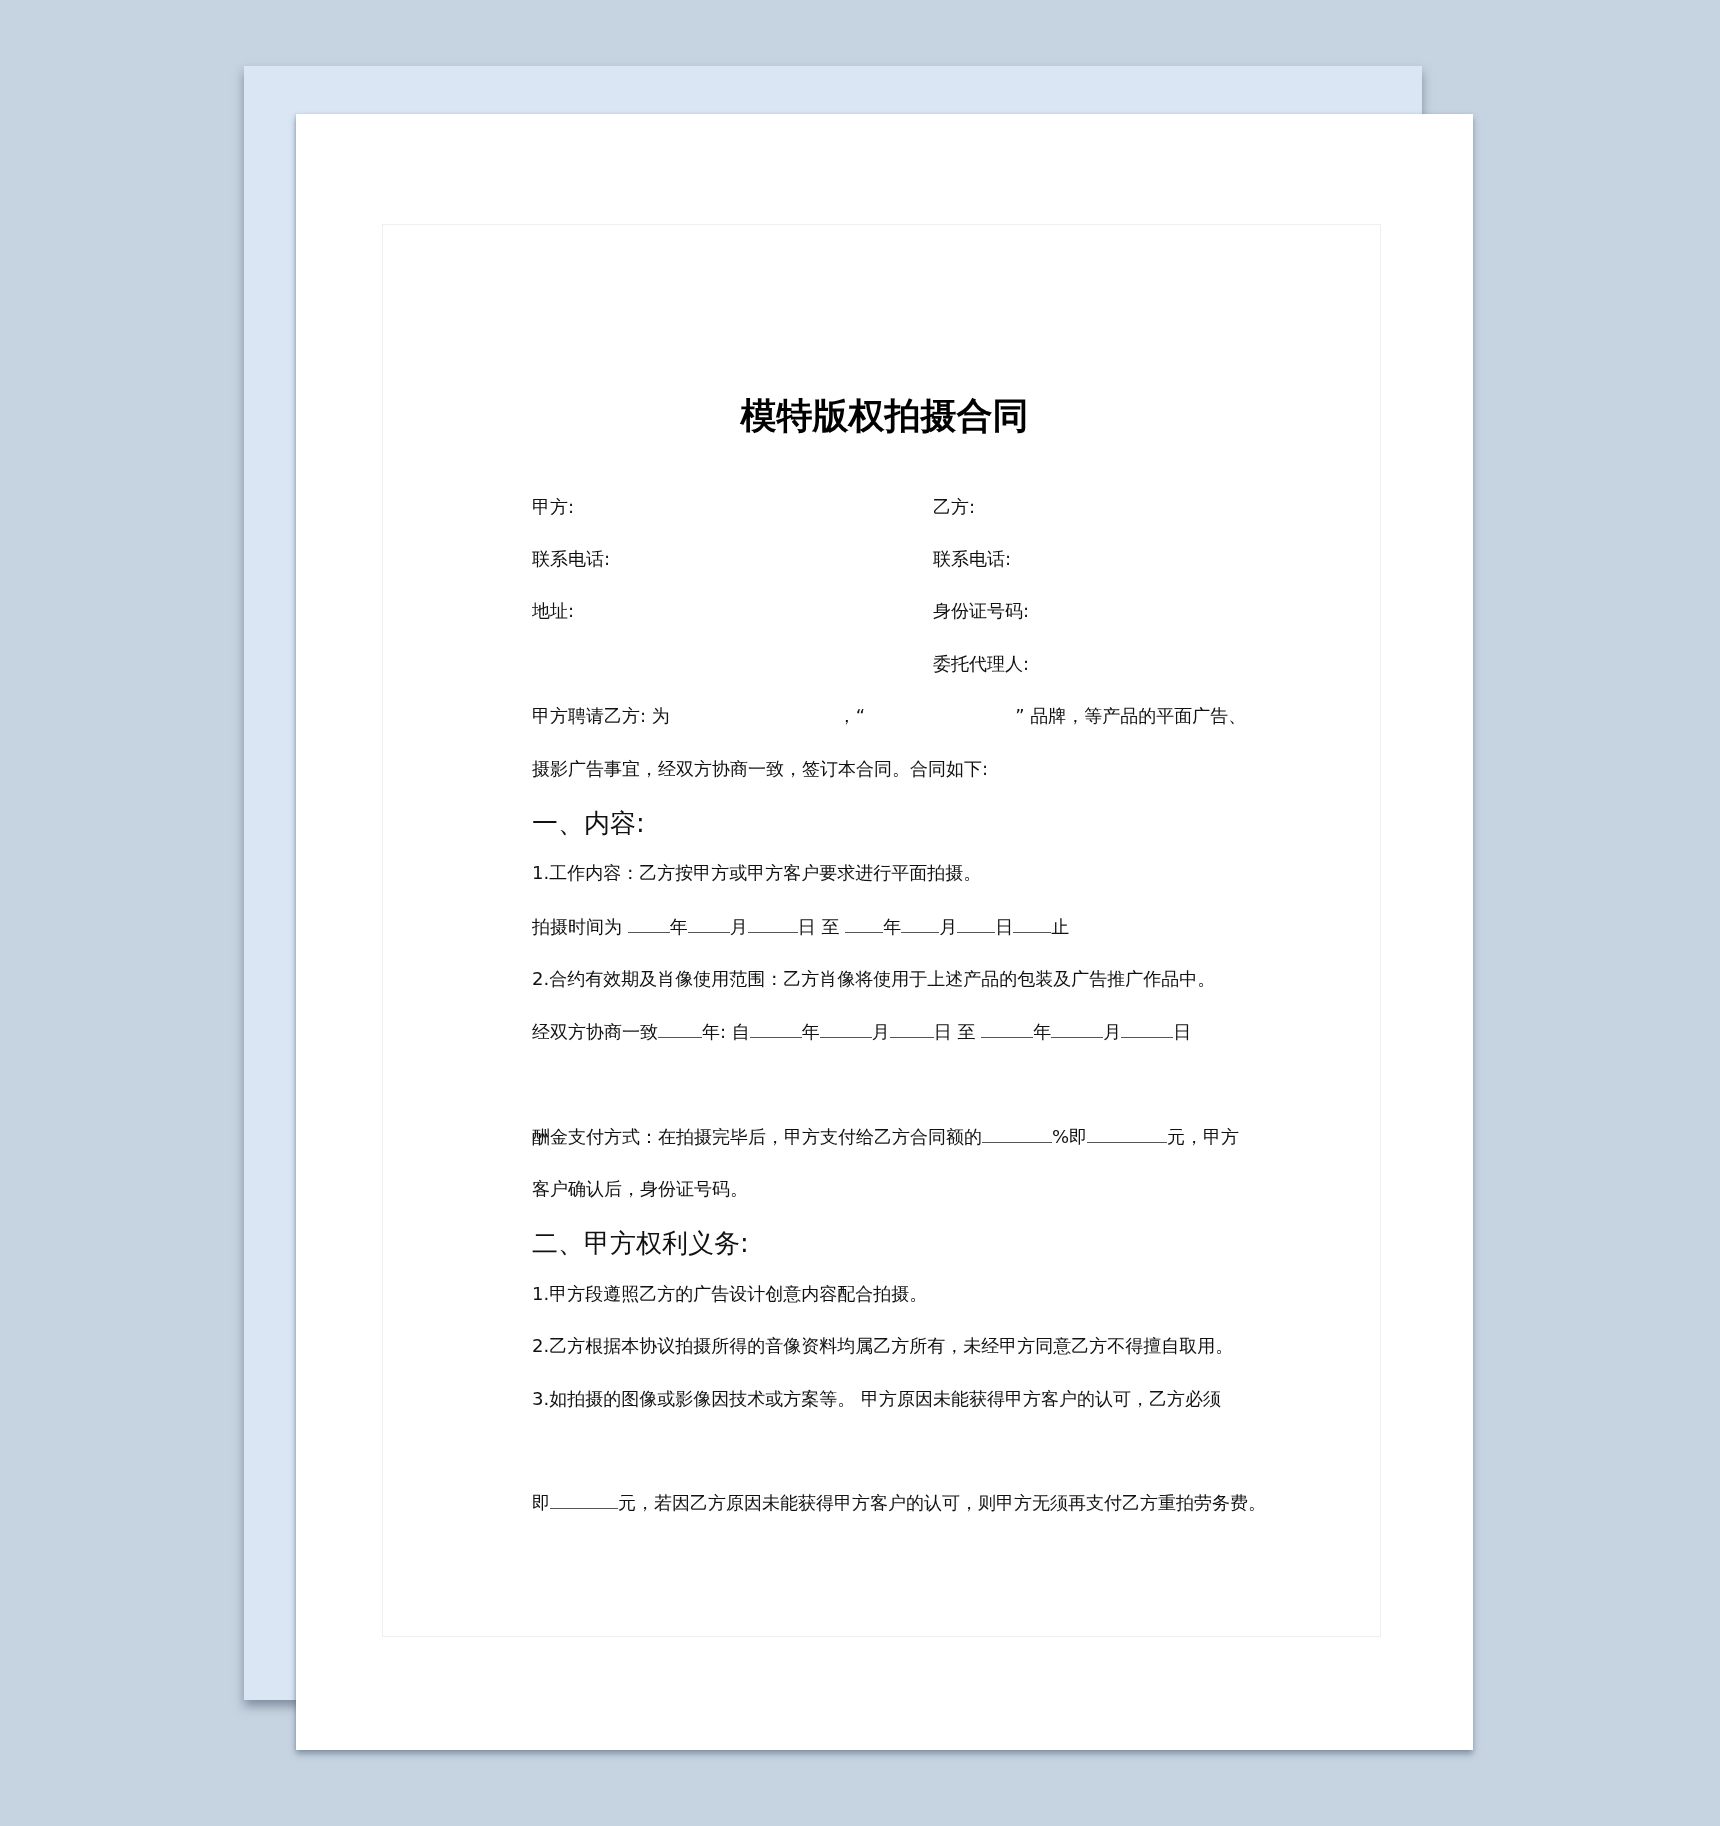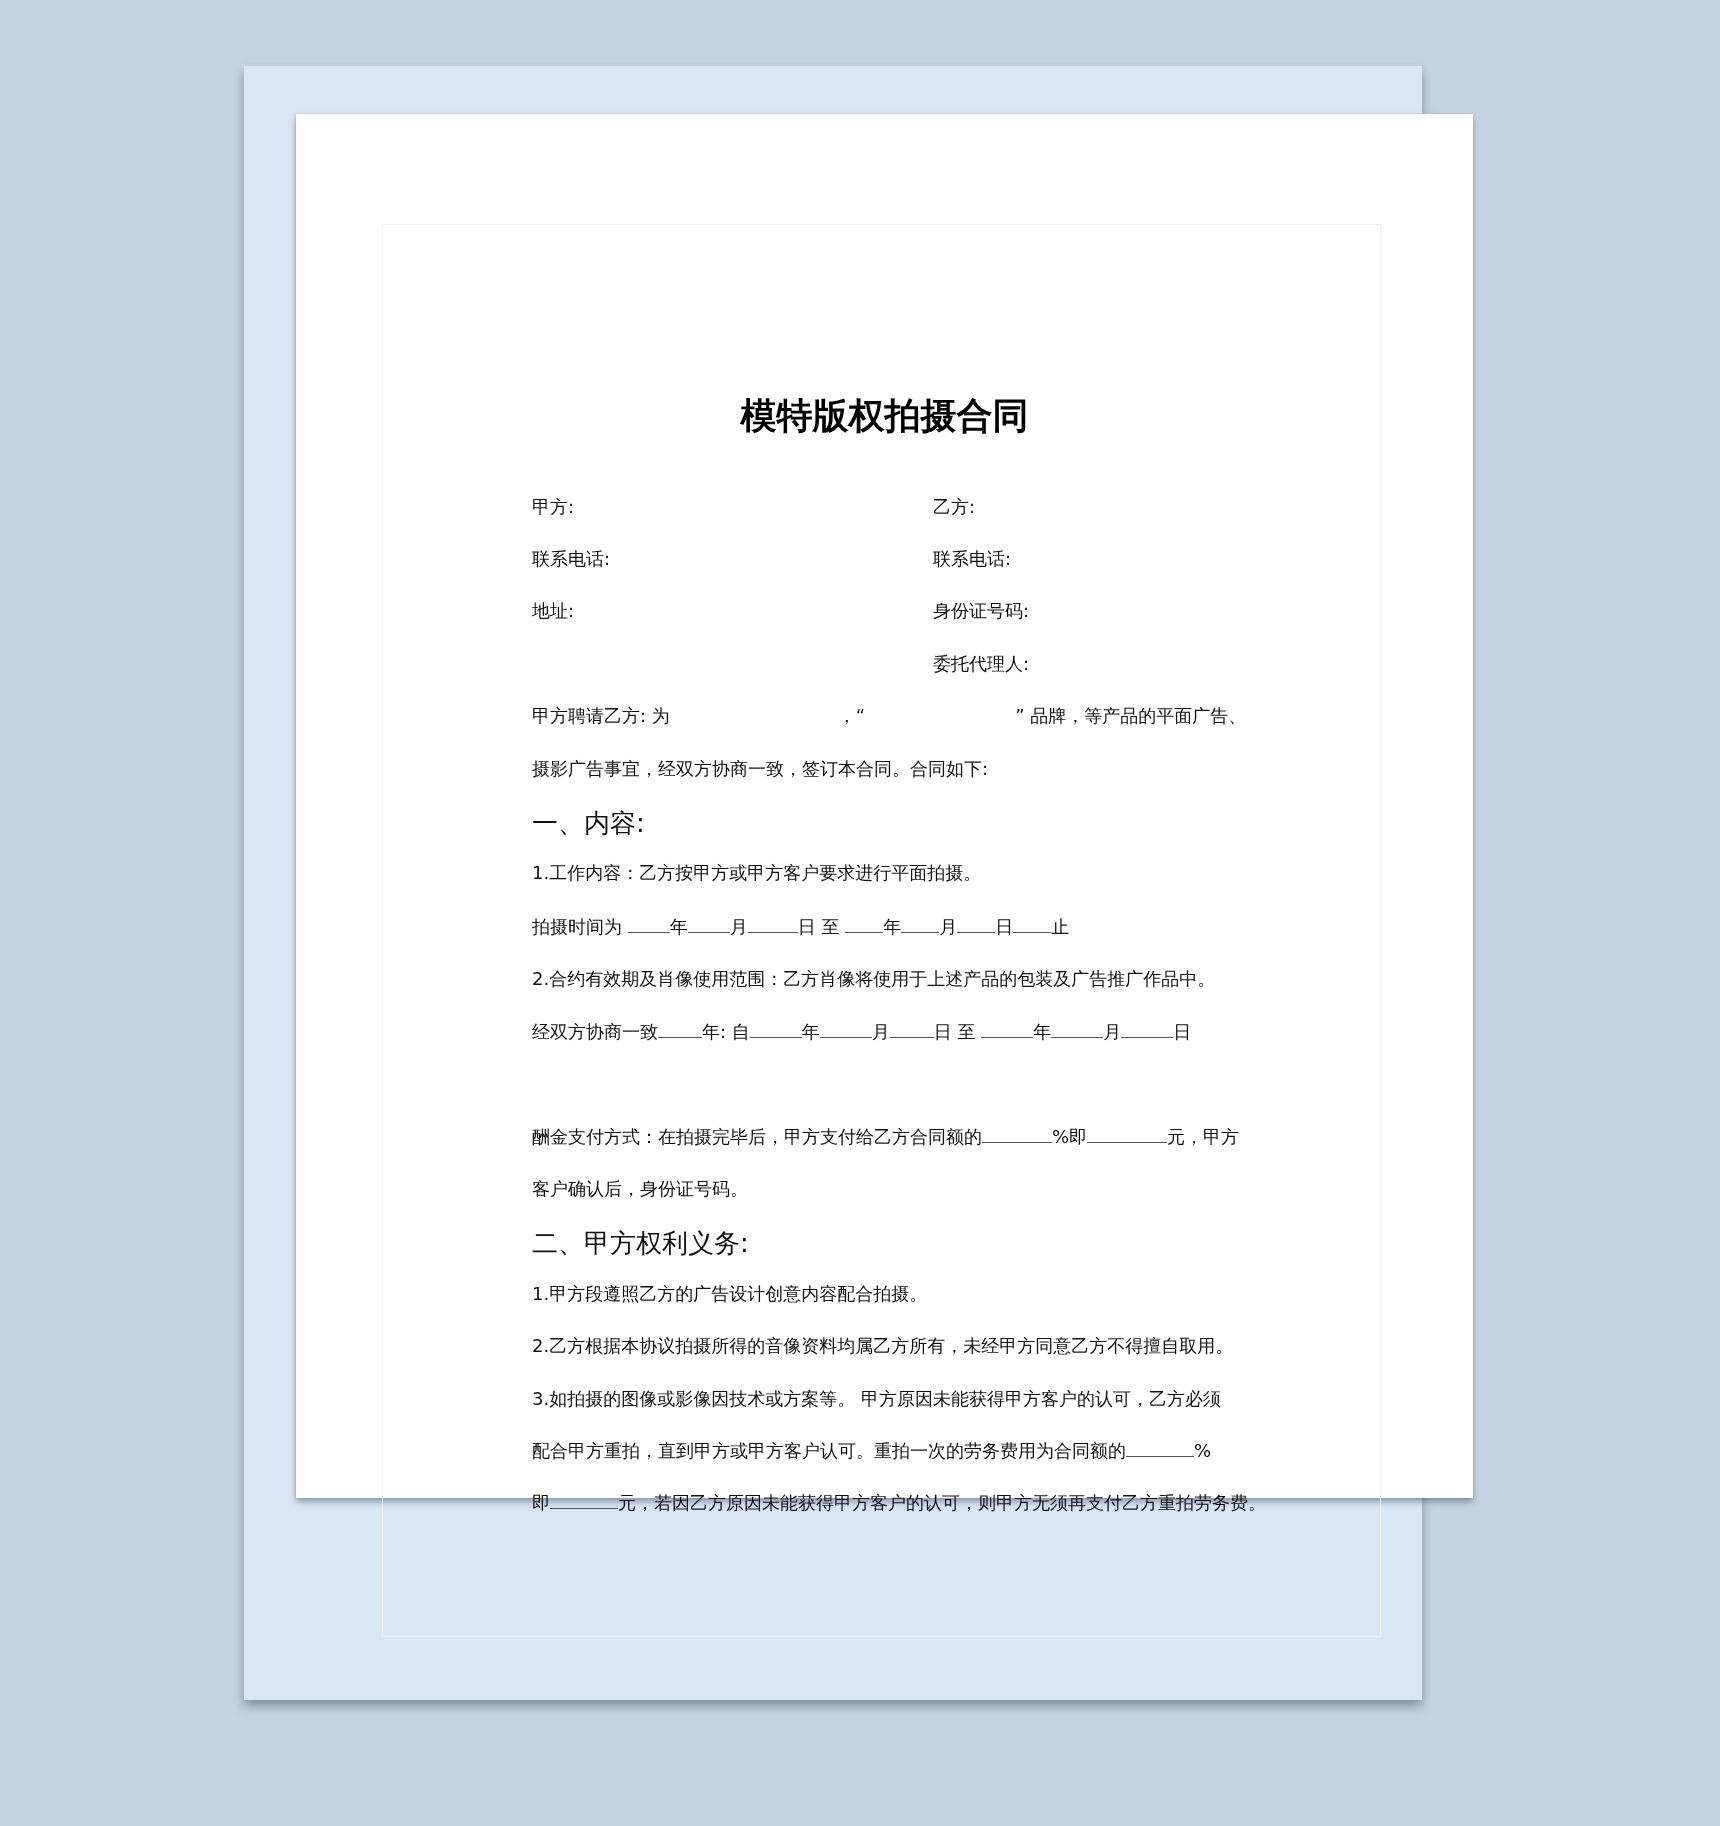--- a/index.html
+++ b/index.html
@@ -8,21 +8,21 @@
     background: #c6d3e1;
     font-family: "DejaVu Sans", "Liberation Sans", sans-serif;
     color: #111;
   }
   .paper-back {
     position: absolute; left: 244px; top: 66px; width: 1178px; height: 1634px;
     background: #dae6f4;
     box-shadow: 0 6px 10px rgba(70, 85, 105, 0.55);
   }
   .paper-front {
-    position: absolute; left: 296px; top: 114px; width: 1177px; height: 1384px;
+    position: absolute; left: 296px; top: 114px; width: 1177px; height: 1636px;
     background: #ffffff;
     box-shadow: 0 4px 6px rgba(70, 85, 105, 0.5), -1px 0 2px rgba(70,85,105,0.15);
   }
   .inner-frame {
     position: absolute; left: 86px; top: 110px; width: 999px; height: 1413px;
     border: 1px solid #efefef;
     box-sizing: border-box;
   }
   .title {
     position: absolute; left: 0; width: 100%; top: 278px;
@@ -89,20 +89,17 @@
     <span>酬金支付方式：在拍摄完毕后，甲方支付给乙方合同额的</span><span class="blank" style="width:70px"></span><span>%即</span><span class="blank" style="width:80px"></span><span>元，甲方</span>
   </div>
   <div class="line" style="top:1062px">客户确认后，身份证号码。</div>
 
   <div class="line heading" style="top:1114px">二、甲方权利义务:</div>
 
   <div class="line" style="top:1167px">1.甲方段遵照乙方的广告设计创意内容配合拍摄。</div>
   <div class="line" style="top:1219px">2.乙方根据本协议拍摄所得的音像资料均属乙方所有，未经甲方同意乙方不得擅自取用。</div>
   <div class="line" style="top:1272px">3.如拍摄的图像或影像因技术或方案等。 甲方原因未能获得甲方客户的认可，乙方必须</div>
 
-  <div class="line" style="top:1324px">
-    <span>配合甲方重拍，直到甲方或甲方客户认可。重拍一次的劳务费用为合同额的</span><span class="blank" style="width:68px"></span><span>%</span>
-  </div>
 
   <div class="line" style="top:1376px">
     <span>即</span><span class="blank" style="width:68px"></span><span>元，若因乙方原因未能获得甲方客户的认可，则甲方无须再支付乙方重拍劳务费。</span>
   </div>
 </div>
 
 </body></html>

